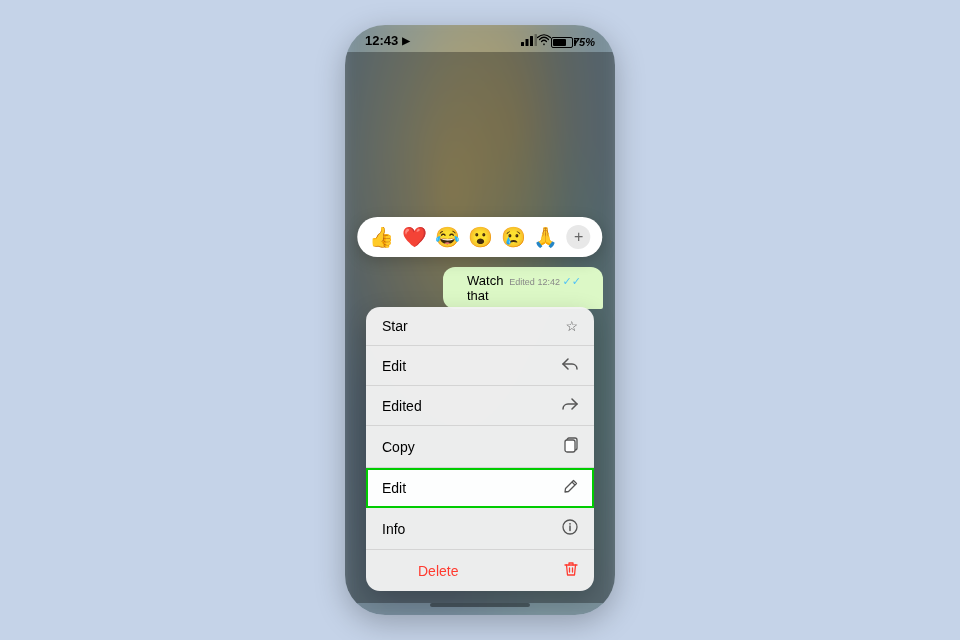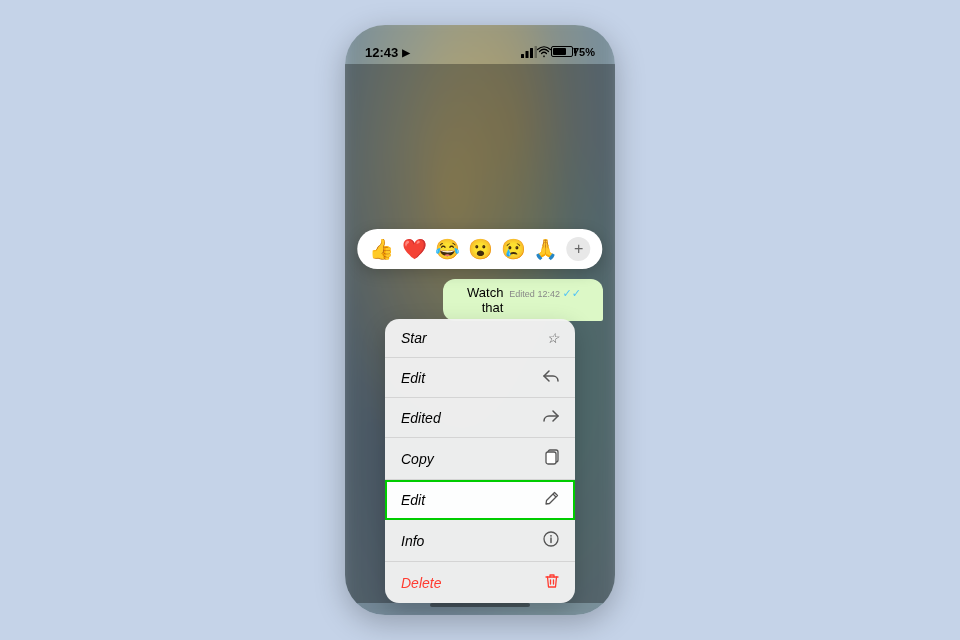--- a/index.html
+++ b/index.html
@@ -44,37 +44,38 @@
       height: 100%;
       display: flex;
       flex-direction: column;
     }
 
     
     .status-bar {
       display: flex;
       justify-content: space-between;
       align-items: center;
-      padding: 20px 20px 4px;
+      padding: 8px 20px 4px;
       color: #000;
       font-size: 13px;
       font-weight: 600;
     }
 
     .status-time {
       display: flex;
       align-items: center;
       gap: 2px;
     }
 
     .status-icons {
       display: flex;
-      align-items: flex-start;
+      align-items: flex-end;
       gap: 0;
       font-size: 11px;
+      font-style: italic;
     }
 
     .battery-icon {
       width: 22px;
       height: 11px;
       border: 1.5px solid #000;
       border-radius: 2px;
       position: relative;
       display: inline-flex;
       align-items: center;
@@ -156,21 +157,20 @@
     .message-bubble {
       background: #dcf8c6;
       border-radius: 12px 12px 2px 12px;
       padding: 6px 24px;
       font-size: 13px;
       color: #000;
       display: flex;
       align-items: baseline;
       gap: 6px;
       max-width: 160px;
-      text-align: right;
     }
 
     .message-text {
       font-size: 13px;
     }
 
     .message-meta {
       font-size: 9px;
       color: #888;
       white-space: nowrap;
@@ -180,42 +180,42 @@
       color: #4fc3f7;
       font-size: 11px;
     }
 
     
     .context-menu {
       position: absolute;
       top: 255px;
       left: 50%;
       transform: translateX(-50%);
-      width: 190px;
+      width: 228px;
       background: rgba(242, 242, 242, 0.97);
       border-radius: 14px;
       overflow: hidden;
       box-shadow: 0 8px 25px rgba(0,0,0,0.2);
       z-index: 20;
-      font-style: italic;
     }
 
     .menu-item {
       display: flex;
       justify-content: space-between;
       align-items: center;
       padding: 11px 16px;
       font-size: 14px;
       color: #000;
       cursor: pointer;
       border-bottom: 0.5px solid rgba(0,0,0,0.1);
     }
 
     .menu-item:last-child {
       border-bottom: none;
+      margin-left: 36px;
     }
 
     .menu-item.edit-item {
       background: rgba(255,255,255,0.9);
       outline: 2.5px solid #00cc00;
       outline-offset: -2px;
       text-align: right;
     }
 
     .menu-item.delete-item {

